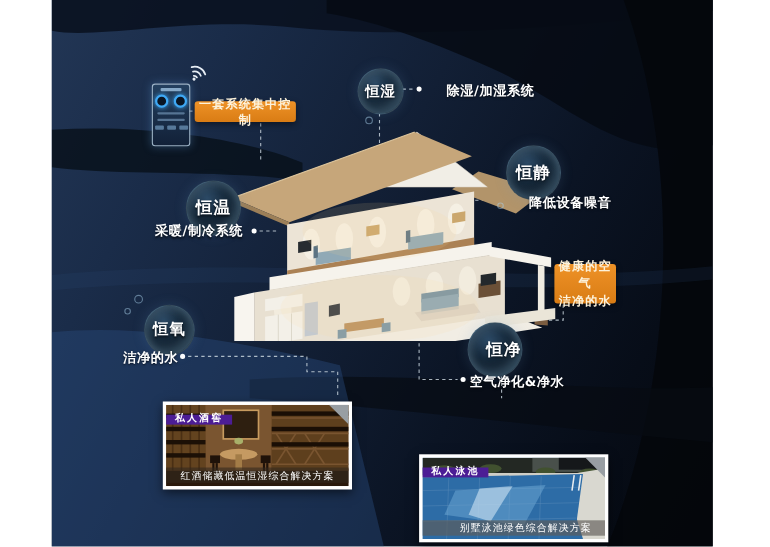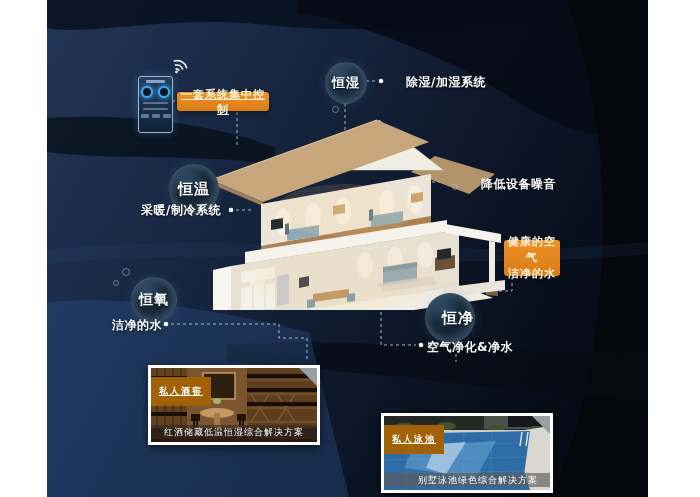--- a/index.html
+++ b/index.html
@@ -31,22 +31,22 @@
   .phone-title{height:3px;margin:3px 7px 2px 7px;background:rgba(170,205,235,.75);border-radius:1px;}
   .knob-row{display:flex;justify-content:space-around;margin-top:3px;}
   .knob{width:8px;height:8px;border-radius:50%;border:2px solid #3fa9f5;background:#0a1624;box-shadow:0 0 5px #3fa9f5;}
   .phone-row{height:2px;background:rgba(160,200,235,.45);margin:4px 4px 0 4px;border-radius:1px;}
   .btn-row{display:flex;justify-content:space-around;margin-top:4px;}
   .mini-btn{width:8px;height:4px;border-radius:1px;background:rgba(140,185,225,.55);}
 
   
   .card{position:absolute;width:166px;height:74px;background:#ffffff;padding:3px;box-shadow:0 3px 9px rgba(0,0,0,.55);}
   .photo{position:relative;width:166px;height:74px;overflow:hidden;}
-  .card-tag{position:absolute;left:0;top:9px;background:#a16207;color:#fff;font-size:9px;line-height:9px;
-        padding:10px 8px;font-weight:bold;letter-spacing:2px;font-family:"DejaVu Serif","Liberation Serif",serif;z-index:3;text-decoration:underline;}
+  .card-tag{position:absolute;left:0;top:9px;background:#4c1d95;color:#fff;font-size:9px;line-height:9px;
+        padding:0 8px;font-weight:bold;letter-spacing:2px;font-family:"DejaVu Serif","Liberation Serif",serif;z-index:3;}
   .card-caption{position:absolute;left:0;right:0;bottom:3px;height:14px;line-height:14px;text-align:center;color:#ffffff;
         font-size:9px;letter-spacing:1px;font-family:Liberation Serif, serif;z-index:3;}
   .ribbon{position:absolute;right:0;top:0;width:0;height:0;border-left:18px solid transparent;border-top:18px solid #989ea3;z-index:2;}
 </style>
 </head>
 <body>
 
 <div class="page">
 
   <div class="panel">
@@ -163,30 +163,33 @@
   </div>
   <svg class="abs" style="left:169px;top:58px;transform:rotate(28deg);" width="20" height="18" viewBox="0 0 20 18">
     <g stroke="#e7eef5" stroke-width="1.6" fill="none" stroke-linecap="round">
       <path d="M3,12 A10,10 0 0 1 17,12" transform="translate(0,-6)"></path>
       <path d="M6,13 A6.5,6.5 0 0 1 14,13" transform="translate(0,-4)"></path>
       <path d="M8.4,14 A3,3 0 0 1 11.6,14" transform="translate(0,-2)"></path>
     </g>
     <circle cx="10" cy="14.5" r="1.4" fill="#e7eef5"></circle>
   </svg>
 
-  <div class="tag-orange" style="left:177px;top:92px;width:92px;height:19px;font-size:11px;text-decoration:underline;">
+  <div class="tag-orange" style="left:177px;top:92px;width:92px;height:19px;font-size:11px;">
     <span>一套系统集中控制</span>
   </div>
   <div class="tag-orange" style="left:504px;top:240px;width:56px;height:36px;font-size:11px;line-height:16px;">
     <span>健康的空气</span>
     <span>洁净的水</span>
   </div>
 
   <div class="bubble" style="left:325px;top:62px;width:40px;height:40px;font-size:13px;">
     <span>恒湿</span>
+  </div>
+  <div class="bubble" style="left:460px;top:132px;width:48px;height:48px;font-size:15px;">
+    <span>恒静</span>
   </div>
   <div class="bubble" style="left:169px;top:164px;width:48px;height:48px;font-size:15px;text-align:center;">
     <span>恒温</span>
   </div>
   <div class="bubble" style="left:131px;top:277px;width:44px;height:44px;font-size:14px;">
     <span>恒氧</span>
   </div>
   <div class="bubble" style="left:425px;top:293px;width:48px;height:48px;font-size:15px;justify-content:flex-end;">
     <span>恒净</span>
   </div>

